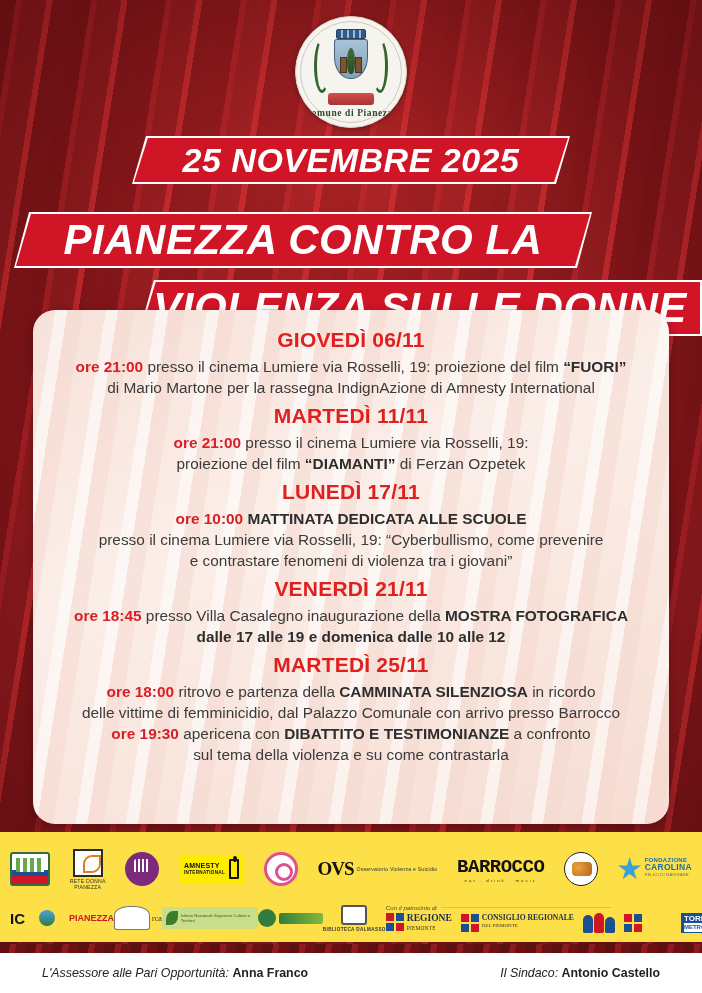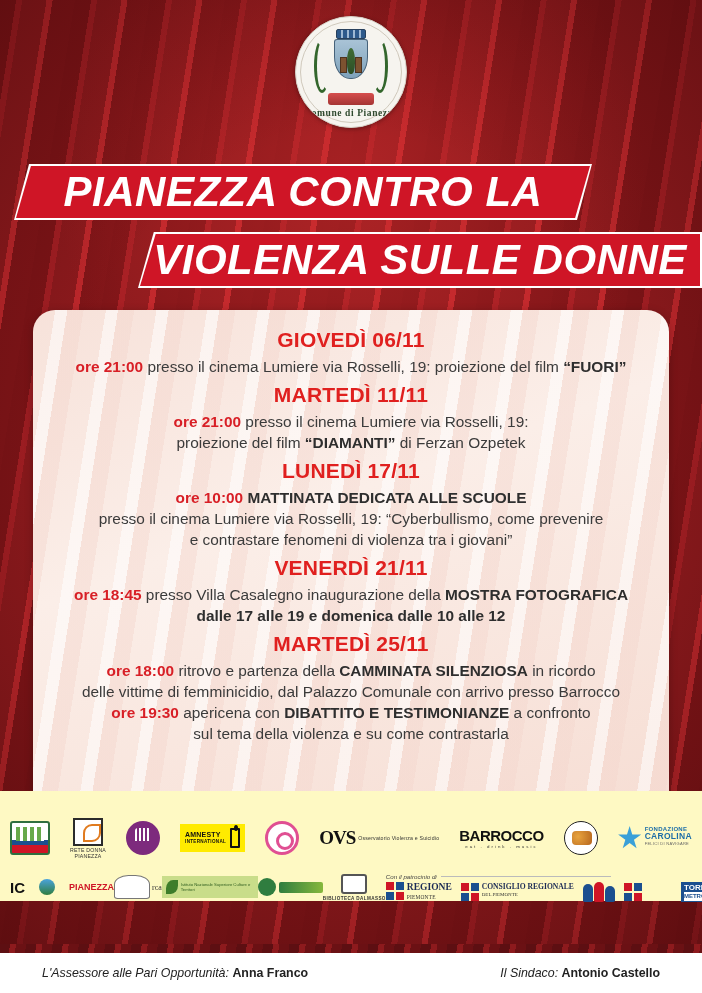--- a/index.html
+++ b/index.html
@@ -160,24 +160,24 @@
     font-size: 15.4px;
     line-height: 21px;
   }
   .time { color: #d81f26; font-weight: bold; }
   .strong { font-weight: bold; color: #2e2e2e; }
   .note { font-size: 13.4px; color: #555; }
 
   
   .logos {
     position: absolute;
-    left: 0; right: 0; top: 791px; height: 110px;
-    background: #fef9c3;
+    left: 0; right: 0; top: 832px; height: 110px;
+    background: #fde047;
     z-index: 8;
-    padding: 22px 10px 0;
+    padding: 12px 10px 0;
   }
   .logo-row {
     display: flex; align-items: center; justify-content: space-between;
     height: 50px;
   }
   .logo-row.r2 { height: 48px; }
   .logo-cell {
     display: flex; align-items: center; justify-content: center;
     flex: 0 0 auto;
   }
@@ -231,21 +231,21 @@
   .lg-pink::after {
     content:""; position:absolute; left:8px; top:8px; width:12px; height:12px;
     border:3px solid #e04f92; border-radius:50%;
   }
   .lg-ovs { display:flex; align-items:center; gap:3px; }
   .lg-ovs-mark {
     font-family: "Liberation Serif", serif;
     font-weight: bold; font-size: 19px; color:#111; letter-spacing:-1px;
   }
   .lg-barrocco { text-align:center; }
-  .lg-barrocco .bb { font-family:Liberation Sans, sans-serif; font-weight:bold; font-size:15px; color:#111; letter-spacing:-0.5px;text-align:center; }
+  .lg-barrocco .bb { font-family:Liberation Mono, monospace; font-weight:bold; font-size:19px; color:#111; letter-spacing:-0.5px;text-align:center; }
   .lg-barrocco .bs { font-size:4.4px; letter-spacing:2px; color:#333; }
   .lg-aclo {
     width: 34px; height: 34px; border-radius:50%;
     border: 1.5px solid #222; background:#fff; position:relative; overflow:hidden;
   }
   .lg-aclo::before {
     content:""; position:absolute; left:7px; top:9px; width:20px; height:14px;
     background: radial-gradient(circle at 30% 40%, #e8a33d, #b5651d);
     border-radius: 4px;
   }
@@ -351,39 +351,45 @@
         <div class="crest-tower l"></div>
         <div class="crest-tower r"></div>
         <div class="crest-tree"></div>
       </div>
       <div class="crest-ribbon"></div>
       <div class="crest-text">Comune di Pianezza</div>
     </div>
   </div>
 
   <div class="banners">
+    <div class="b1-wrap">
+      <div class="banner-outer slant-1">
+        <div class="banner-in b1-in slant-1">25 NOVEMBRE 2025</div>
+      </div>
+    </div>
     <div class="b2-wrap">
       <div class="banner-outer slant-2">
         <div class="banner-in b2-in slant-2">PIANEZZA CONTRO LA</div>
       </div>
     </div>
     <div class="b3-wrap">
       <div class="banner-outer slant-3">
         <div class="banner-in b3-in slant-3">VIOLENZA SULLE DONNE</div>
       </div>
     </div>
   </div>
 
   <div class="side-credit"></div>
 
   <div class="panel">
     <div class="events" id="events">
         <div class="event">
           <div class="day">GIOVEDÌ 06/11</div>
           <div class="line"><span class="time">ore 21:00</span><span> presso il cinema Lumiere via Rosselli, 19: proiezione del film </span><span class="strong">“FUORI”</span></div>
+          <div class="line"><span>di Mario Martone per la rassegna IndignAzione di Amnesty International</span></div>
         </div>
         <div class="event">
           <div class="day">MARTEDÌ 11/11</div>
           <div class="line"><span class="time">ore 21:00</span><span> presso il cinema Lumiere via Rosselli, 19:</span></div>
           <div class="line"><span>proiezione del film </span><span class="strong">“DIAMANTI”</span><span> di Ferzan Ozpetek</span></div>
         </div>
         <div class="event">
           <div class="day">LUNEDÌ 17/11</div>
           <div class="line"><span class="time">ore 10:00</span><span class="strong"> MATTINATA DEDICATA ALLE SCUOLE</span></div>
           <div class="line"><span>presso il cinema Lumiere via Rosselli, 19: “Cyberbullismo, come prevenire</span></div>

